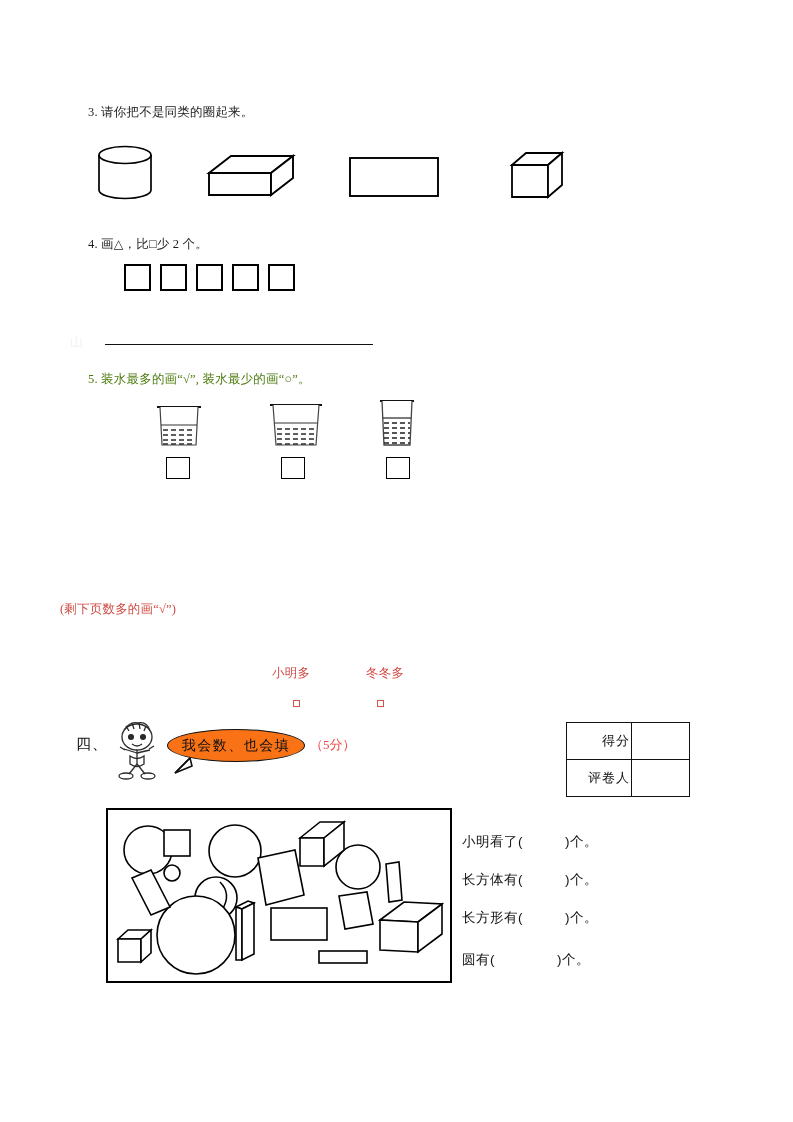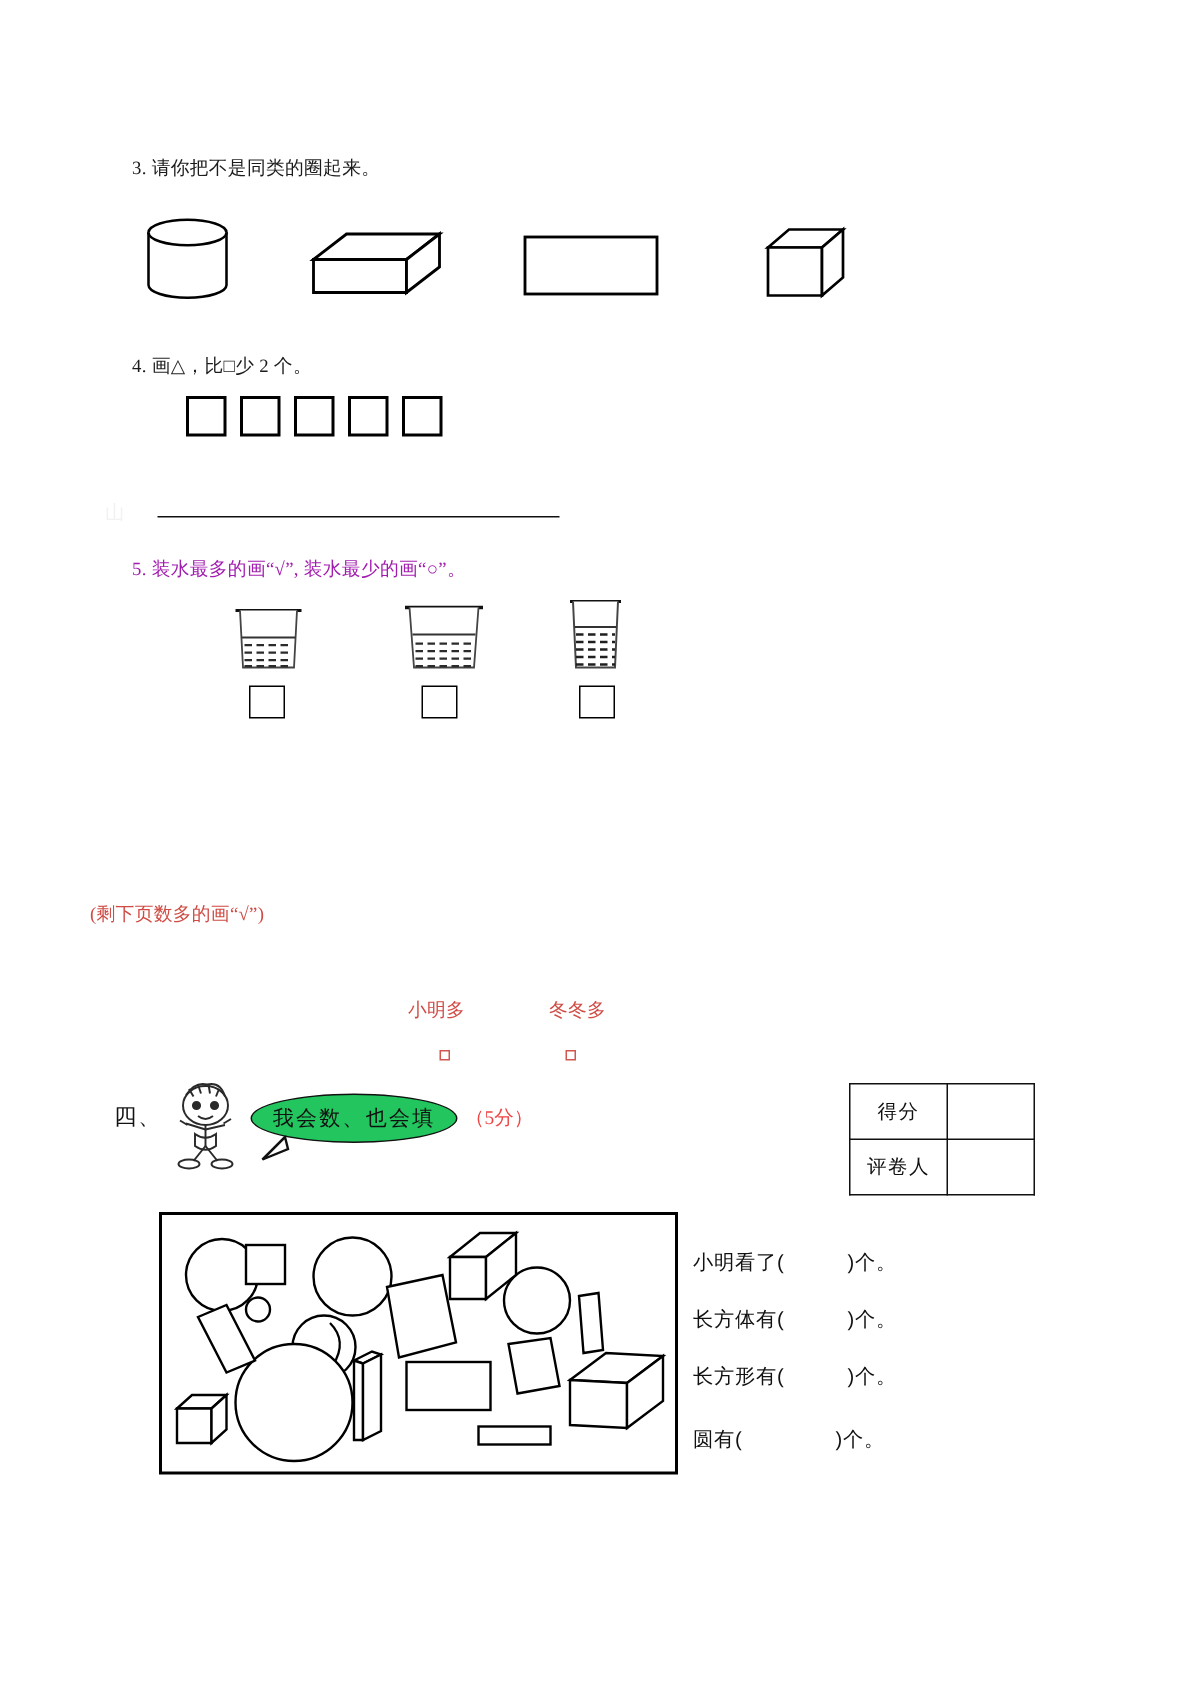--- a/index.html
+++ b/index.html
@@ -23,21 +23,21 @@
 
   
   .q-text {
     font-size: 12.5px;
     line-height: 1.4;
     color: #1c1c1c;
     white-space: nowrap;
     letter-spacing: 0.2px;
   }
   .q-red {
-    color: #a21caf;
+    color: #4d7c0f;
   }
   .q-red-strong { color: #cf4b44; }
 
   
   .shape-svg { display: block; }
 
   
   .sq-row { display: flex; gap: 9px; }
   .sq {
     width: 27px;
@@ -73,21 +73,21 @@
     font-size: 15px;
     color: #111;
     letter-spacing: 1px;
   }
   .bubble {
     position: relative;
     width: 136px;
     height: 31px;
     border: 1.6px solid #111;
     border-radius: 50% / 50%;
-    background: #22c55e;
+    background: #f97316;
     display: flex;
     align-items: center;
     justify-content: center;
     font-size: 14px;
     letter-spacing: 1.5px;
     color: #111;
     font-family: "Liberation Sans", sans-serif;
   }
   .bubble-tail {
     position: absolute;
@@ -101,21 +101,21 @@
     color: #ef4444;
   }
 
   
   .score-tbl {
     border-collapse: collapse;
   }
   .score-tbl td {
     border: 1.4px solid #111;
     height: 34px;
-    text-align: center;
+    text-align: right;
     vertical-align: middle;
     font-size: 13px;
     letter-spacing: 1px;
     color: #111;
     font-family: "Liberation Sans", sans-serif;
   }
   .score-tbl td.lab { width: 62px; }
   .score-tbl td.val { width: 55px; }
 
   

